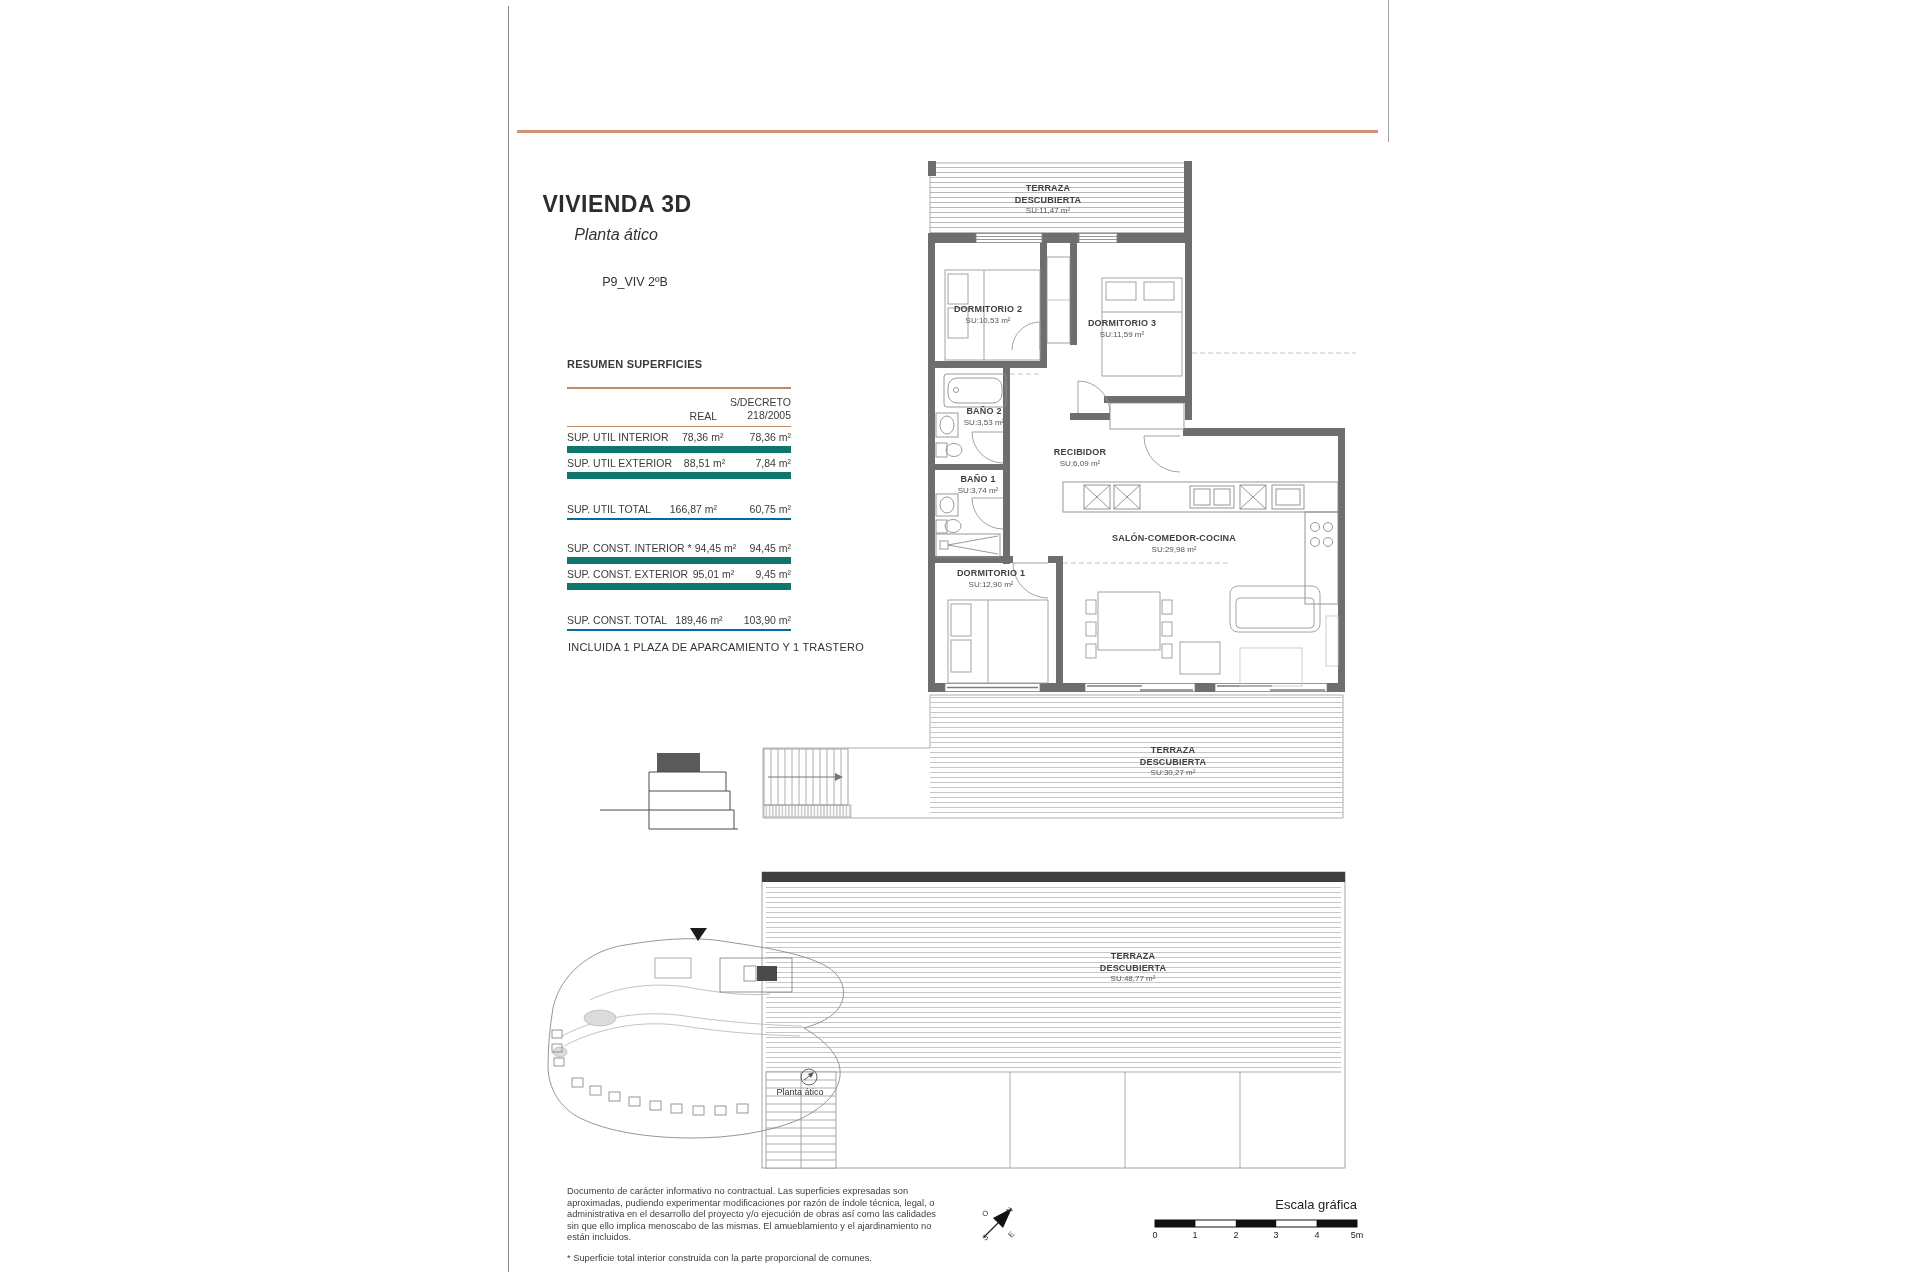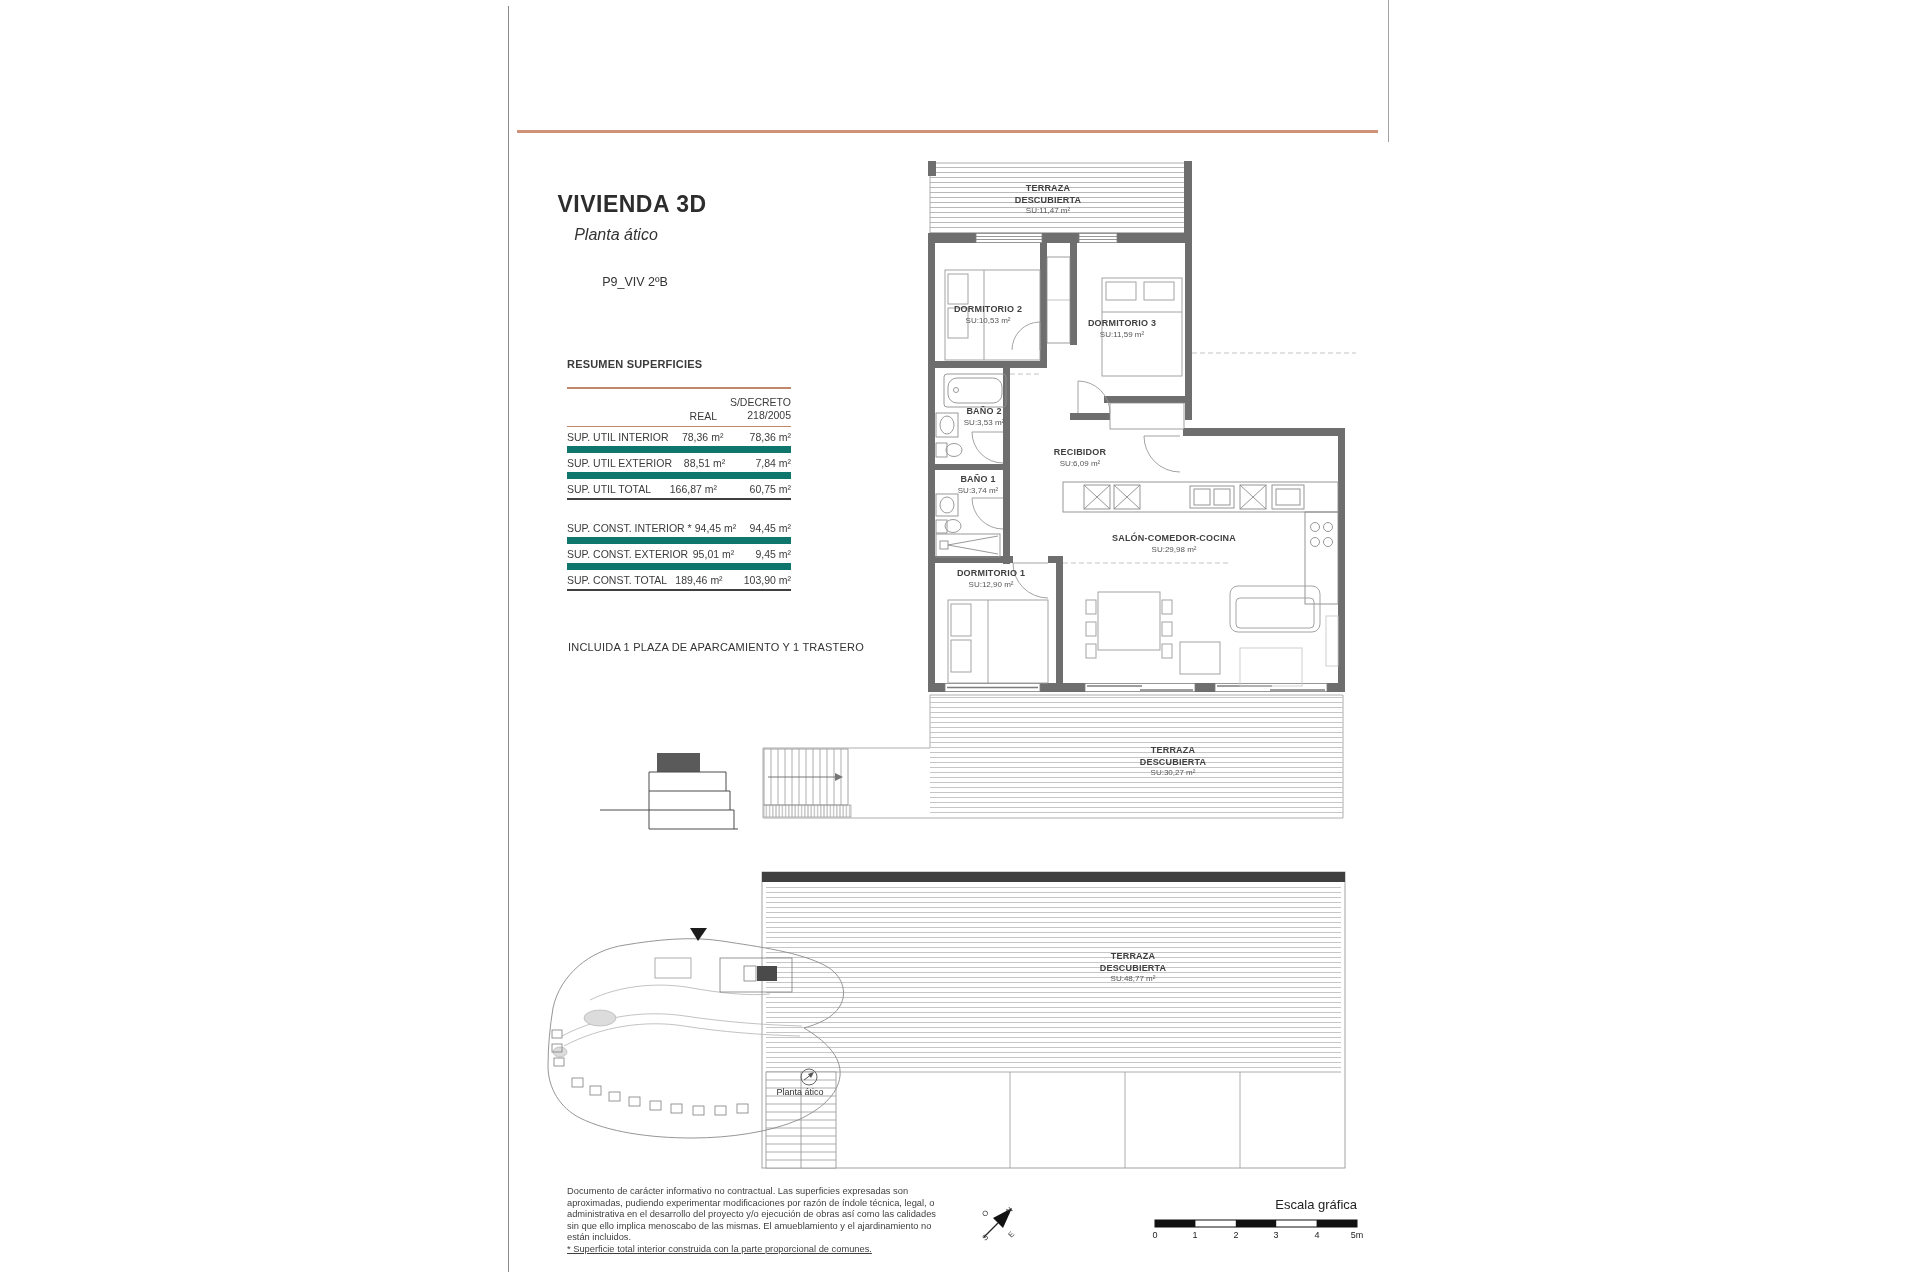--- a/index.html
+++ b/index.html
@@ -2,51 +2,51 @@
 <html><head>
 <meta charset="utf-8">
 <style>
   html,body{margin:0;padding:0;}
   body{
     width:1920px;height:1280px;position:relative;background:#ffffff;
     font-family:"Liberation Sans", sans-serif;color:#3b3b3b;overflow:hidden;
   }
   .vline{position:absolute;width:1px;background:#8c8c8c;}
   .accent-rule{position:absolute;left:517px;top:130px;width:861px;height:3px;background:#cf9379;}
-  .page-title{position:absolute;left:632px;top:191px;transform:translateX(-50%);
+  .page-title{position:absolute;left:617px;top:191px;transform:translateX(-50%);
     font-size:23px;font-weight:bold;letter-spacing:.5px;color:#2d2d2d;white-space:nowrap;}
   .page-subtitle{position:absolute;left:616px;top:226px;transform:translateX(-50%);
     font-size:16px;font-style:italic;color:#333;white-space:nowrap;}
   .unit-code{position:absolute;left:615px;top:275px;transform:translateX(-50%);
     font-size:12.5px;color:#333;white-space:nowrap;margin-left:20px;}
 
   
   .sumtable{position:absolute;left:567px;top:358px;width:224px;font-size:10.5px;color:#3b3b3b;}
   .t-title{font-weight:bold;font-size:11px;letter-spacing:.2px;padding-bottom:17px;border-bottom:2px solid #c08768;}
   .t-head{display:flex;justify-content:flex-end;padding:7px 0 4px;border-bottom:1.5px solid #c08768;}
   .t-head .c1{width:60px;text-align:right;align-self:flex-end;}
   .t-head .c2{width:74px;text-align:right;line-height:1.25;}
   .t-row{display:flex;align-items:baseline;padding:4px 0 3px;border-bottom:7px solid #0f766e;}
   .t-row .lbl{flex:1;text-align:left;white-space:nowrap;}
   .t-row .v1{width:60px;text-align:right;}
   .t-row .v2{width:74px;text-align:right;}
-  .t-row.total{border-bottom:2px solid #404040;}
+  .t-row.total{border-bottom:2px solid #0369a1;margin-top:20px;}
   .t-row.gap{margin-top:18px;}
 
   .included-note{position:absolute;left:568px;top:641px;font-size:11px;letter-spacing:.2px;color:#333;white-space:nowrap;}
 
   
   .rlabel{position:absolute;transform:translateX(-50%);text-align:center;line-height:1.3;white-space:nowrap;}
   .rname{font-size:9px;font-weight:bold;color:#3f3f3f;letter-spacing:.2px;}
   .rarea{font-size:8px;color:#555;}
 
   .site-caption{position:absolute;left:800px;top:1087px;transform:translateX(-50%);font-size:9px;color:#333;white-space:nowrap;}
 
   .disclaimer{position:absolute;left:567px;top:1186px;width:380px;font-size:9.3px;line-height:11.6px;color:#3f3f3f;}
-  .disclaimer .footnote{text-decoration:underline;}
+  .disclaimer .footnote{margin-top:9px;}
 
   .scale-title{position:absolute;left:1155px;top:1197px;width:202px;text-align:right;font-size:13px;color:#222;white-space:nowrap;}
   .scale-tick{position:absolute;top:1230px;transform:translateX(-50%);font-size:9px;color:#222;}
 
   svg{position:absolute;left:0;top:0;}
   svg text{font-family:"Liberation Sans", sans-serif;}
 </style>
 </head>
 <body>
 

